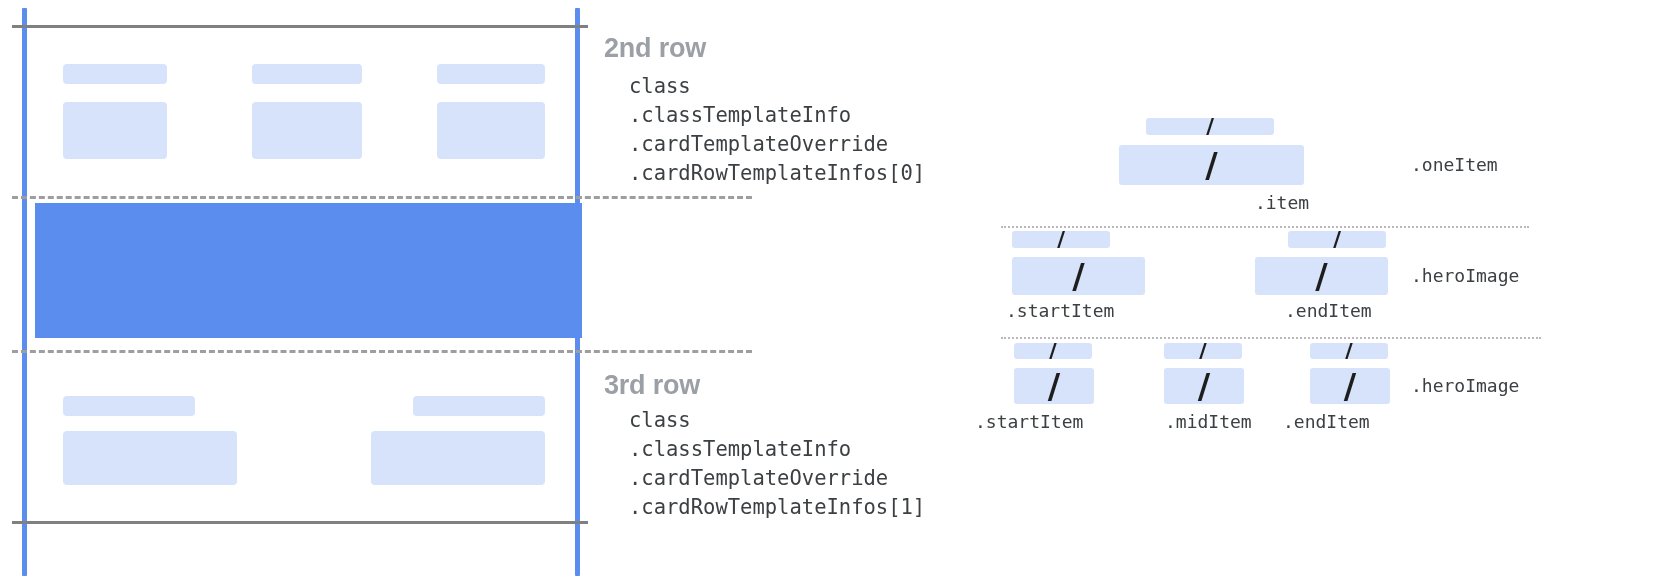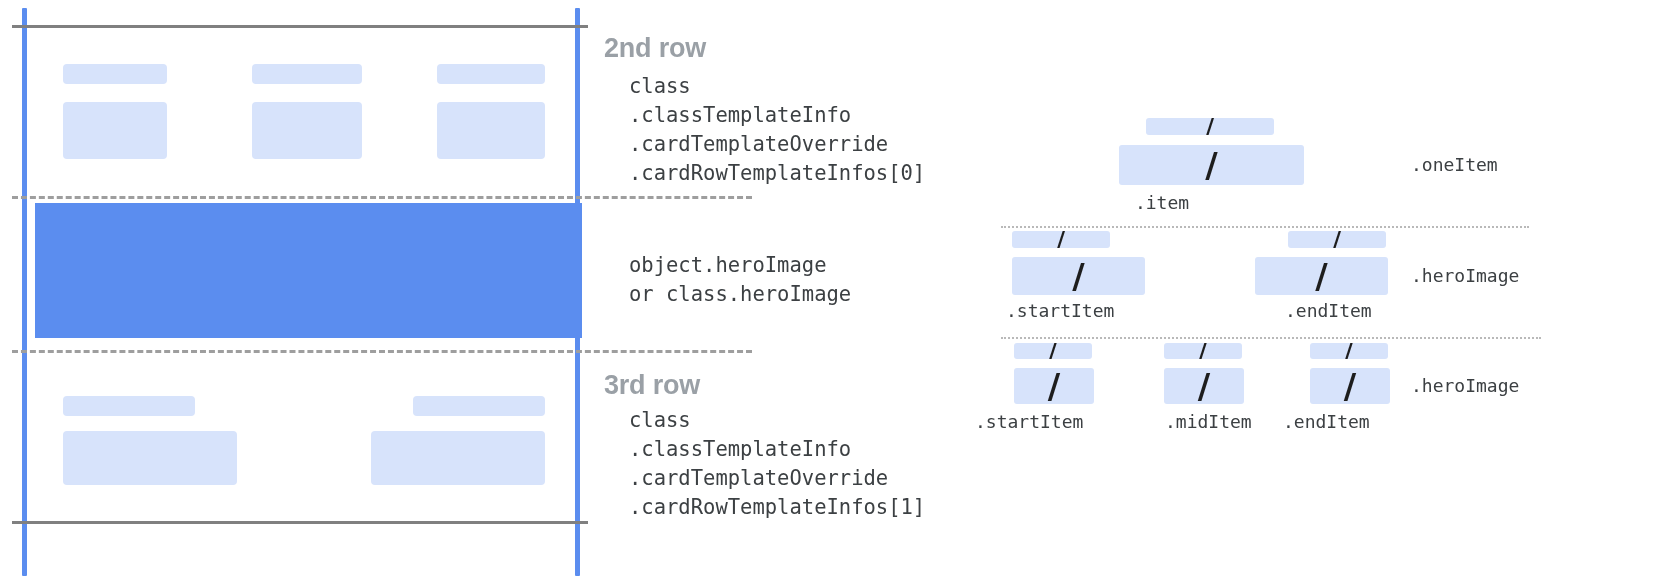--- a/index.html
+++ b/index.html
@@ -144,38 +144,36 @@
     <div class="ph" style="left:63px; top:431px; width:174px; height:54px;"></div>
     <div class="ph" style="left:371px; top:431px; width:174px; height:54px;"></div>
   </div>
 
   <div class="row-title" style="left:604px; top:33px;">2nd row</div>
   <div class="mono-block" style="left:604px; top:72px;">class
 .classTemplateInfo
 .cardTemplateOverride
 .cardRowTemplateInfos[0]</div>
 
-  <div class="mono-block" style="left:604px; top:251px;">object.heroImage
-or class.heroImage</div>
 
   <div class="row-title" style="left:604px; top:370px;">3rd row</div>
   <div class="mono-block" style="left:604px; top:406px;">class
 .classTemplateInfo
 .cardTemplateOverride
 .cardRowTemplateInfos[1]</div>
 
   <div class="abs" style="left:0; top:0; width:1676px; height:584px;">
 
     <div class="slash-bar small" style="left:1146px; top:118px; width:128px; height:17px;">
       <span class="slash">/</span>
     </div>
     <div class="slash-bar big" style="left:1119px; top:145px; width:185px; height:40px;">
       <span class="slash">/</span>
     </div>
-    <div class="dlabel center" style="left:1162px; top:192px;">.item</div>
+    <div class="dlabel center" style="left:1282px; top:192px;">.item</div>
     <div class="dlabel" style="left:1411px; top:154px;">.oneItem</div>
 
     <div class="hrule-dotted" style="left:1001px; top:226px; width:528px;"></div>
 
     <div class="slash-bar small" style="left:1012px; top:231px; width:98px; height:17px;">
       <span class="slash">/</span>
     </div>
     <div class="slash-bar big" style="left:1012px; top:257px; width:133px; height:38px;">
       <span class="slash">/</span>
     </div>

